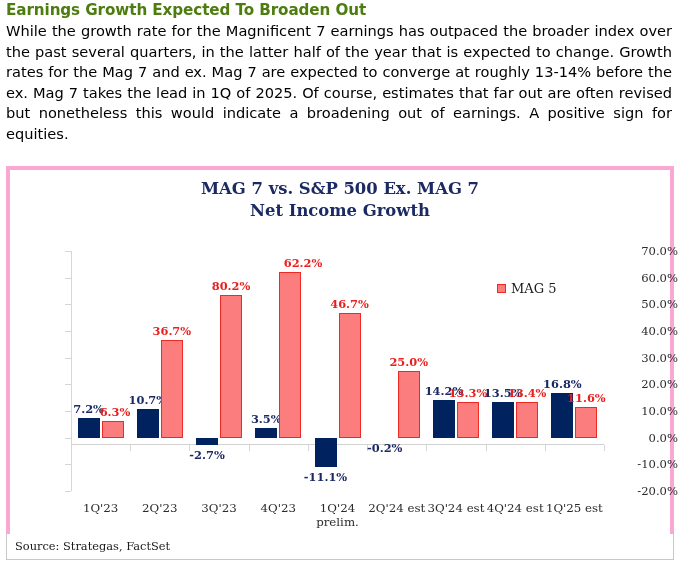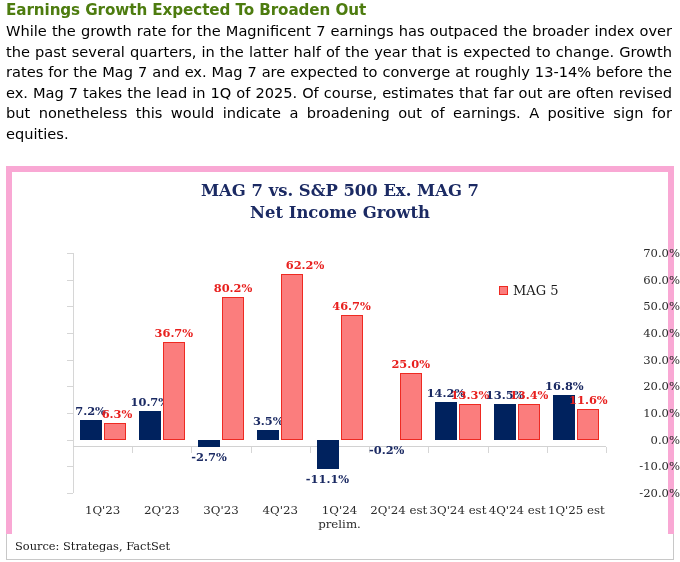--- a/index.html
+++ b/index.html
@@ -22,21 +22,21 @@
     position:absolute;left:6px;top:21px;width:666px;
     font-family:"DejaVu Sans", sans-serif;
     font-size:14.6px;line-height:20.6px;color:#000;
     text-align:justify;
   }
 
   
   .panel{
     position:absolute;left:6px;top:166px;
     width:668px;height:390px;
-    border:6px solid #f9a8d4;
+    border:4px solid #f9a8d4;
     box-sizing:border-box;
     background:#fff;
   }
   .chart-title{
     position:absolute;left:0;top:8px;width:100%;
     text-align:center;
     font-family:"DejaVu Serif", serif;
     font-weight:bold;font-size:16.4px;color:#1b2a63;
     line-height:22px;
   }

